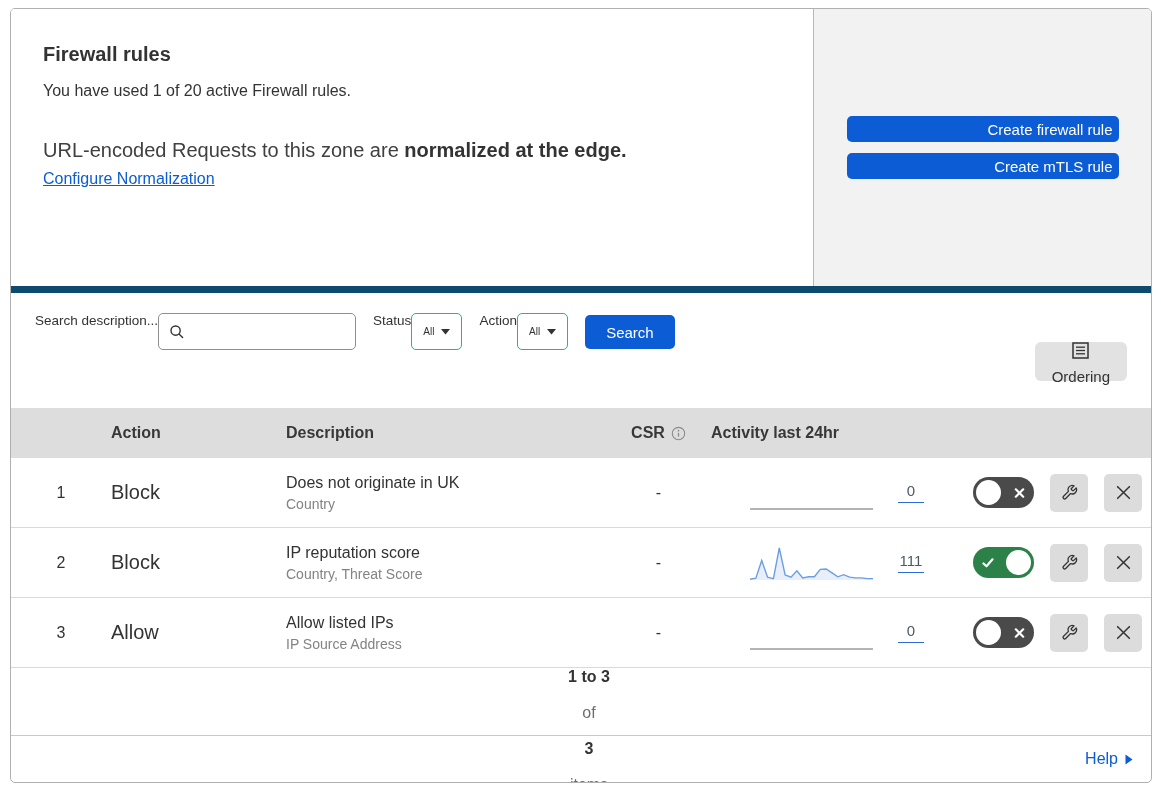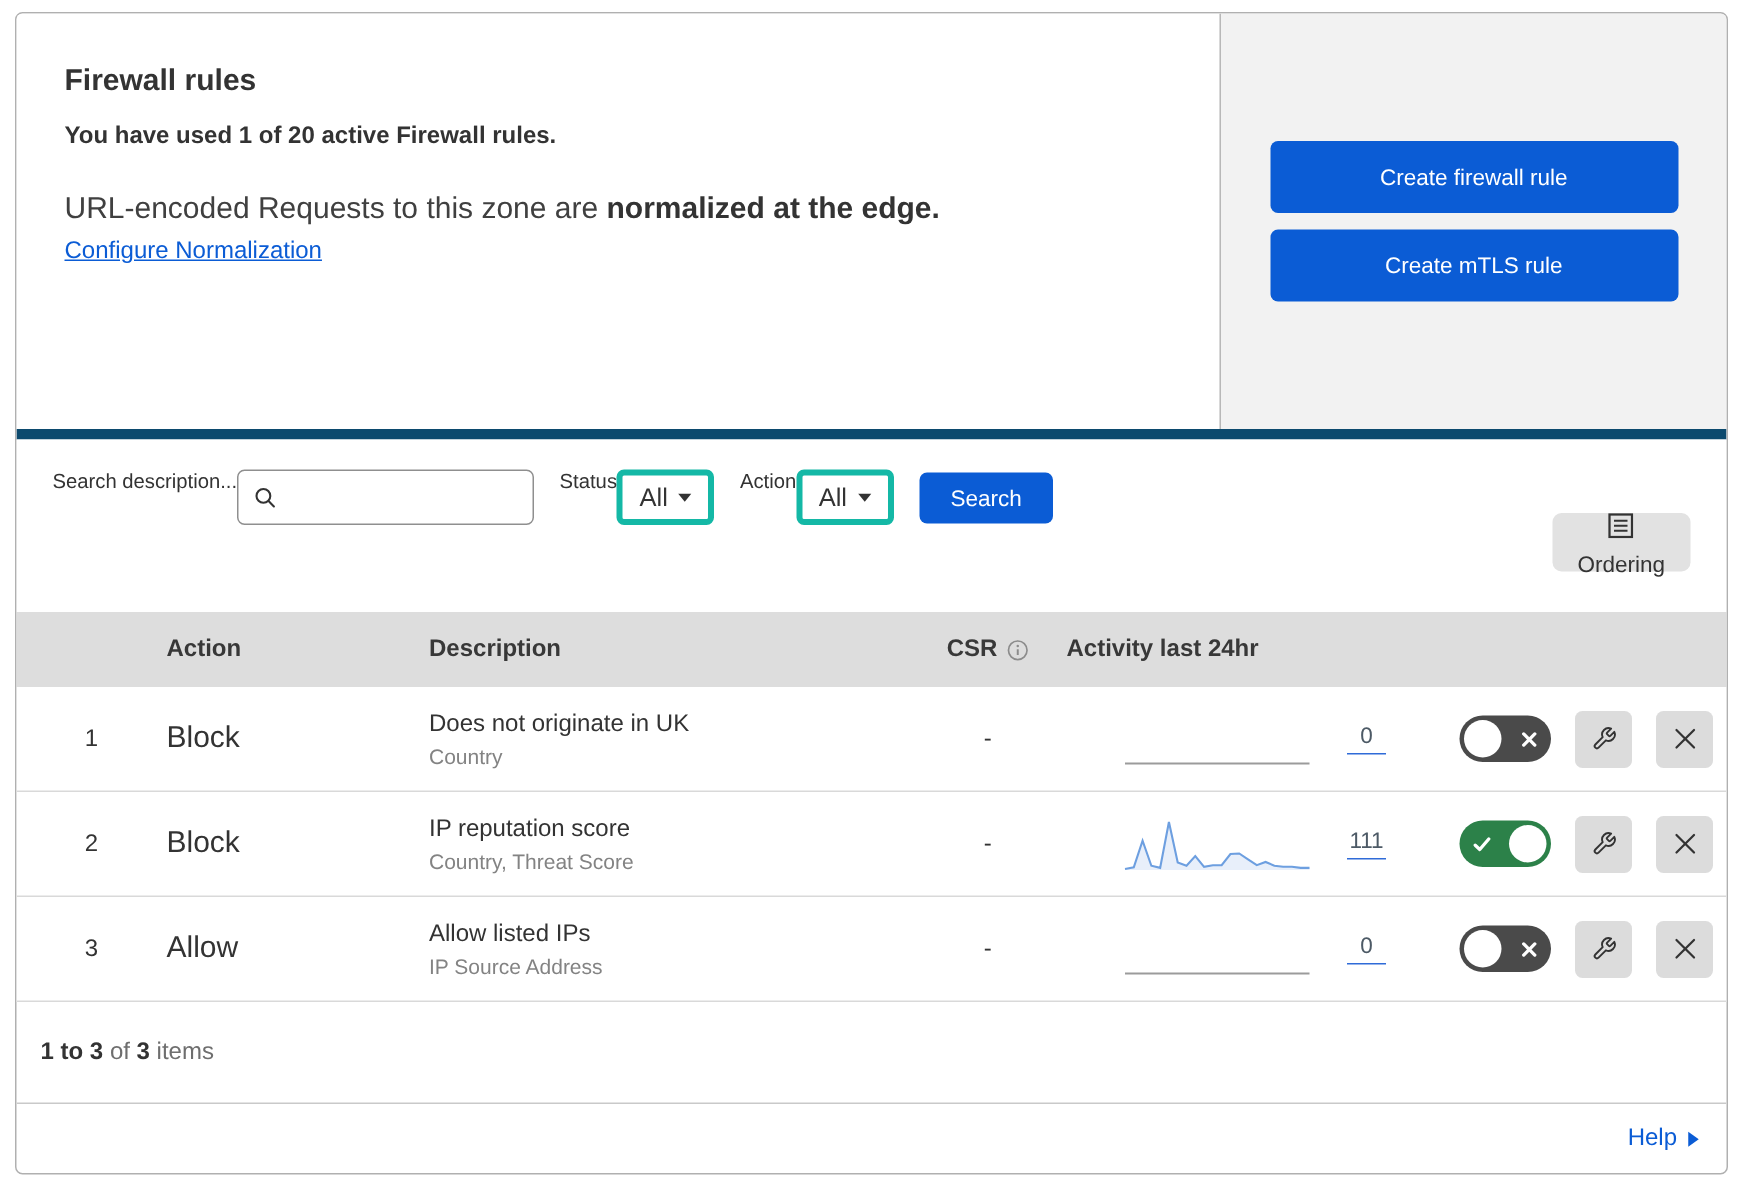--- a/index.html
+++ b/index.html
@@ -16,43 +16,43 @@
 
   
   .top-section { display: flex; height: 284px; border-bottom: 7px solid #0c4a6e; }
   .intro-card { width: 802px; flex: 0 0 802px; background: #fff; padding: 34px 44px 0 32px; }
   .cta-panel {
     flex: 1; background: #f2f2f2; border-left: 1px solid #b8b8b8;
     display: flex; flex-direction: column; justify-content: center; align-items: center; gap: 11px;
   }
   .page-title { font-size: 20px; font-weight: 600; color: #333; margin: 0 0 16px 0; }
   .intro-desc { font-size: 16px; line-height: 1.62; color: #404040; margin: 0 0 24px 0; max-width: 740px; }
-  .intro-usage { font-size: 16px; font-weight: 700; color: #333; margin: 0 0 28px 0; }
+  .intro-usage { font-size: 16px; font-weight: 400; color: #333; margin: 0 0 39px 0; }
   .intro-norm { font-size: 20px; color: #404040; margin: 0 0 8px 0; }
   .intro-norm b { color: #333; }
   .norm-link { font-size: 16px; color: #0b5cd5; text-decoration: underline; cursor: pointer; display: inline-block; }
 
   .btn-primary {
-    display: block; width: 272px; height: 48px; border: none; border-radius: 5px;
+    display: block; width: 272px; height: 26px; border: none; border-radius: 5px;
     background: #0b5cd5; color: #fff; font-size: 15px; font-family: inherit;
-    cursor: pointer; text-align: center;
+    cursor: pointer; text-align: right;
   }
 
   
   .filter-section { position: relative; height: 115px; background: #fff; padding: 20px 16px 0 24px; }
   .filter-row { display: flex; align-items: flex-end; gap: 17px; }
   .filter-group { display: flex; flex-direction: row; }
   .filter-label { font-size: 13.5px; color: #333; margin-bottom: 7px; }
   .search-box {
     width: 198px; height: 37px; border: 1px solid #8f8f8f; border-radius: 5px;
     display: flex; align-items: center; padding: 0 10px; background: #fff; cursor: text;
   }
   .select-box {
-    height: 37px; border: 4px solid #14b8a6; border-radius: 5px; background: #fff;
-    display: flex; align-items: center; gap: 7px; padding: 0 11px; font-size: 17px; color: #333; cursor: pointer;
+    height: 37px; border: 1px solid #14b8a6; border-radius: 5px; background: #fff;
+    display: flex; align-items: center; gap: 7px; padding: 0 11px; font-size: 10px; color: #333; cursor: pointer;
   }
   .btn-search {
     height: 34px; margin-bottom: 1px; padding: 0 21px; border: none; border-radius: 5px;
     background: #0b5cd5; color: #fff; font-size: 15px; font-family: inherit; cursor: pointer; text-align: center;
   }
   .btn-ordering {
     position: absolute; right: 24px; bottom: 27px;
     height: 39px; padding: 0 17px; border: none; border-radius: 6px;
     background: #e2e2e2; color: #333; font-size: 15px; font-family: inherit; cursor: pointer;
     display: flex; align-items: center; gap: 9px; flex-direction: column;
@@ -91,21 +91,21 @@
   .toggle-glyph { position: absolute; top: 50%; transform: translateY(-50%); display: flex; }
   .toggle-x { right: 9px; }
   .toggle-check { left: 9px; }
 
   .icon-btn {
     width: 38px; height: 38px; border: none; border-radius: 5px; background: #dcdcdc;
     display: flex; align-items: center; justify-content: center; cursor: pointer; flex: 0 0 auto;
   }
 
   
-  .items-row { height: 68px; border-bottom: 1px solid #c9c9c9; display: flex; align-items: center; padding-left: 16px; font-size: 16px; }
+  .items-row { height: 68px; border-bottom: 1px solid #c9c9c9; display: flex; align-items: center; padding-left: 16px; font-size: 16px; flex-direction: column; }
   .items-row .seg-bold { font-weight: 700; color: #333; }
   .items-row .seg-gray { color: #6e6e6e; }
   .help-row { height: 46px; display: flex; align-items: center; justify-content: flex-end; padding-right: 18px; }
   .help-link { display: flex; align-items: center; gap: 7px; color: #0b5cd5; font-size: 16px; cursor: pointer; text-decoration: none; }
 </style>
 </head>
 <body>
 
 <div class="page-wrap">
 

